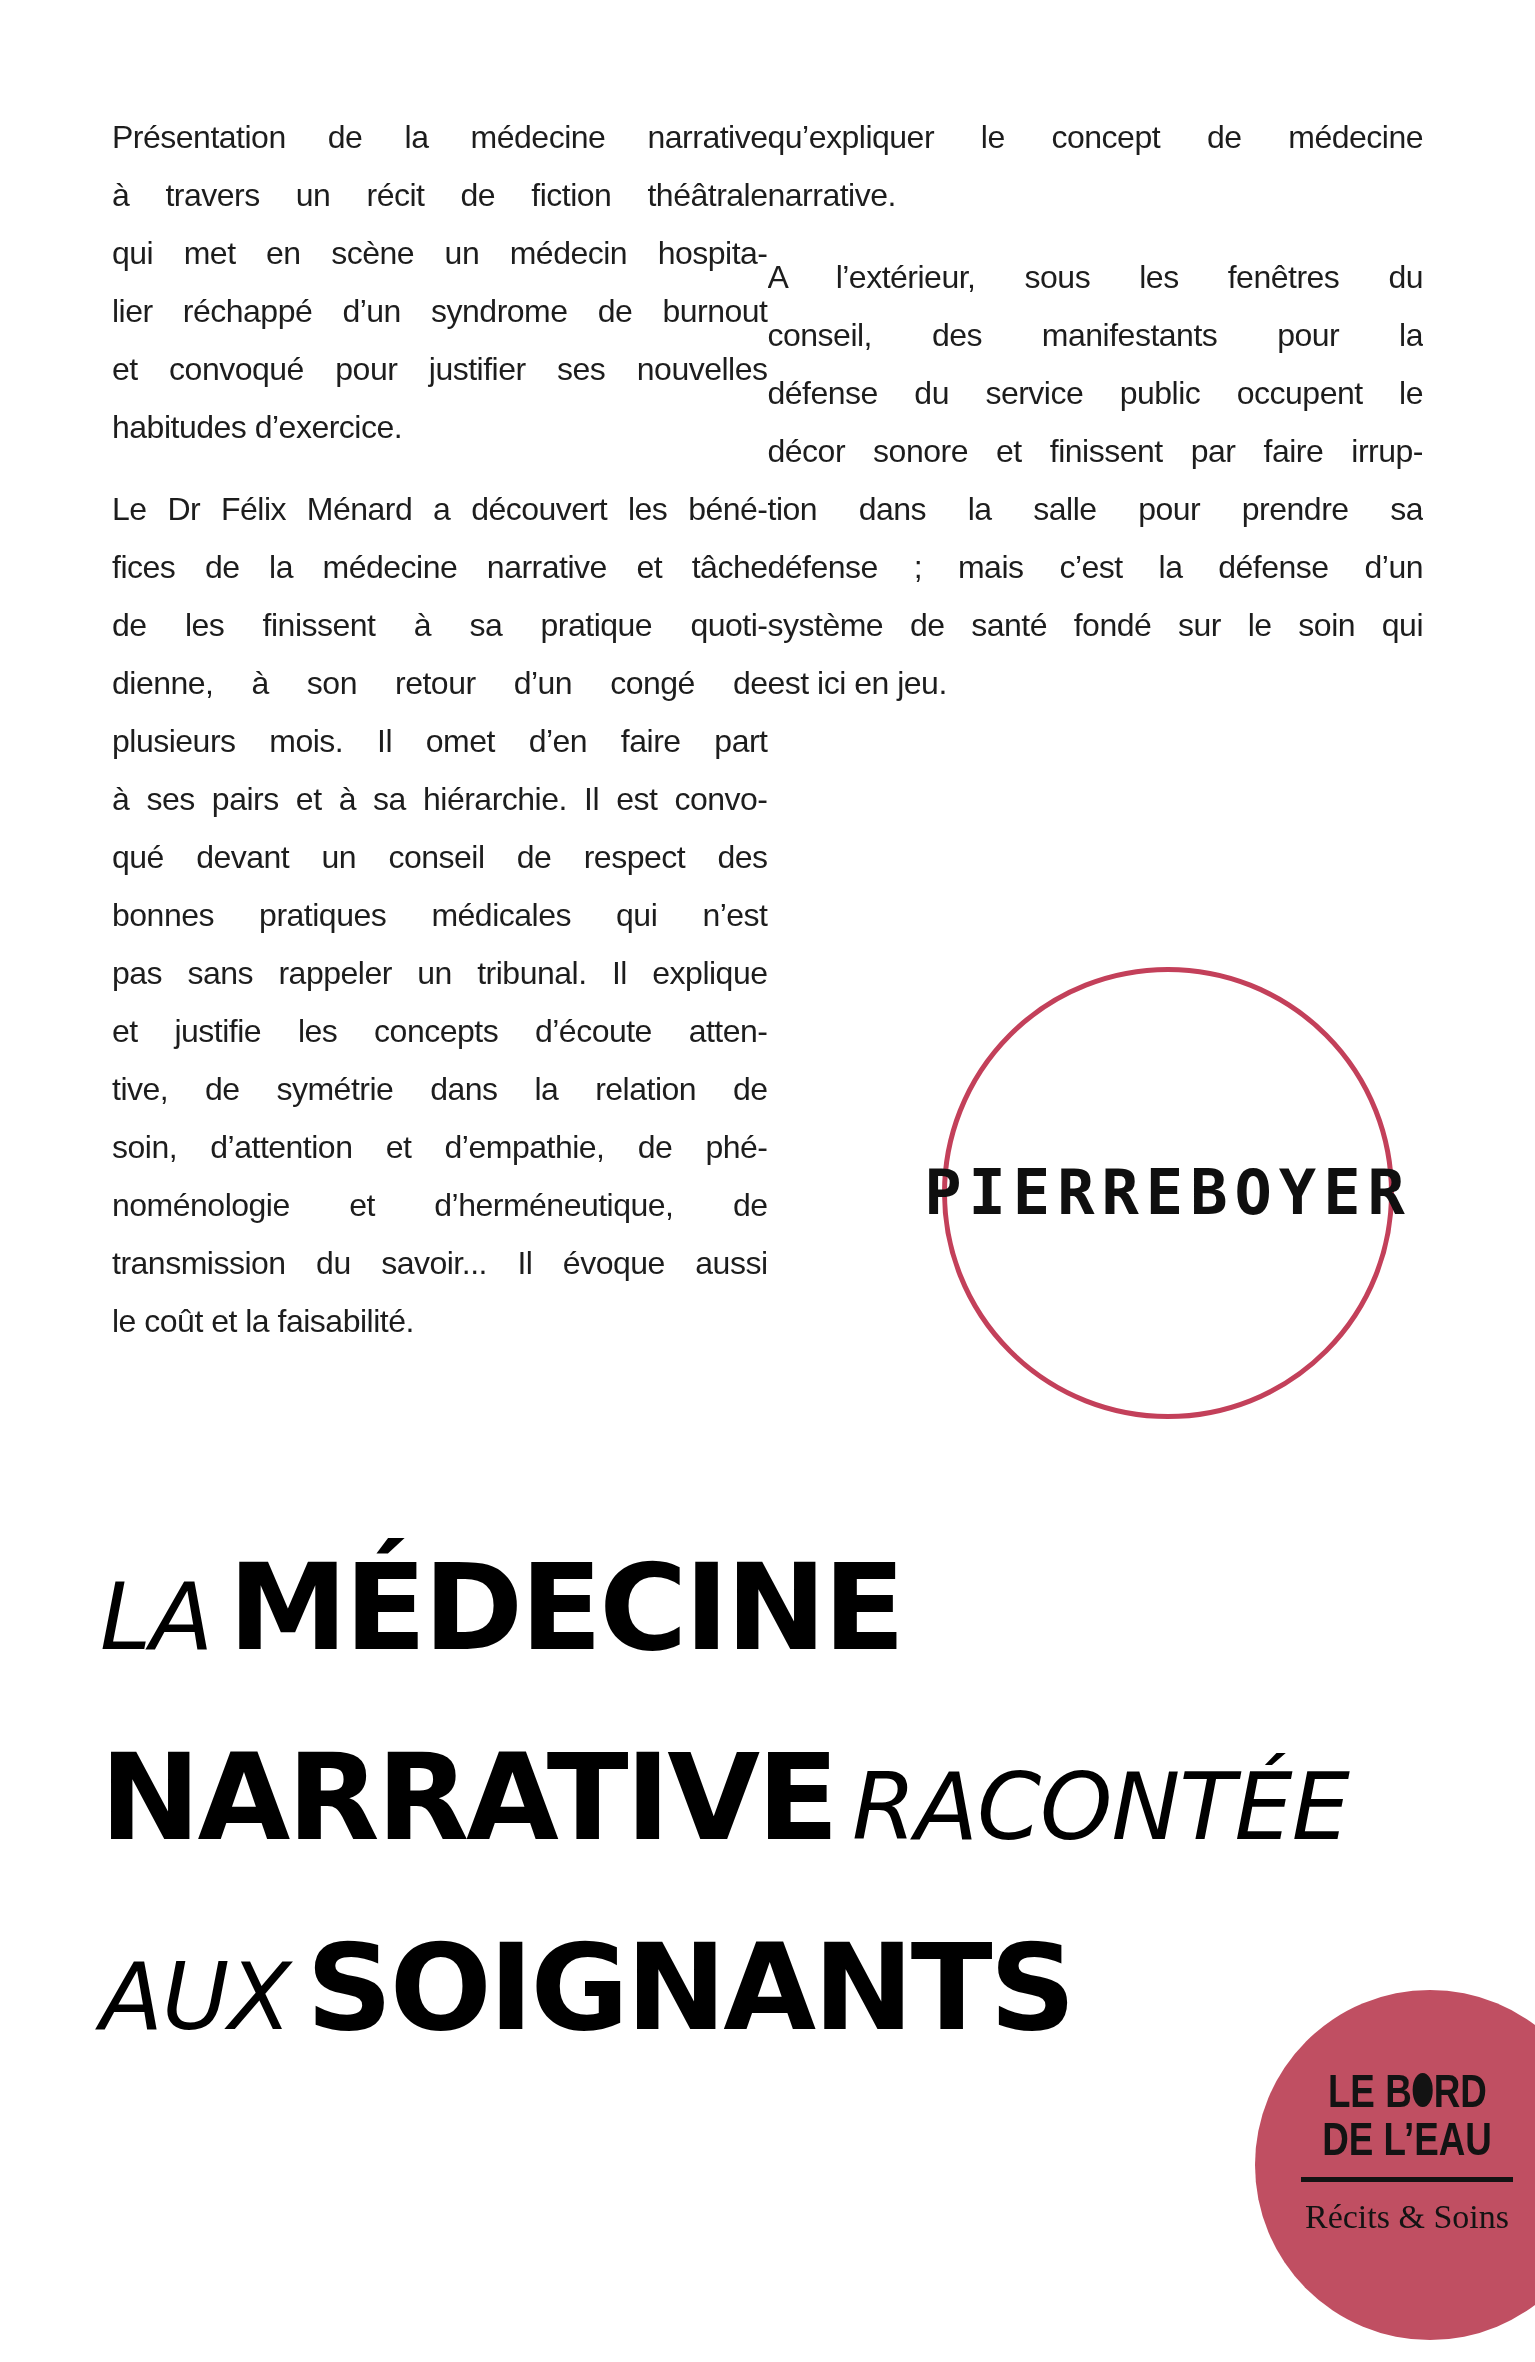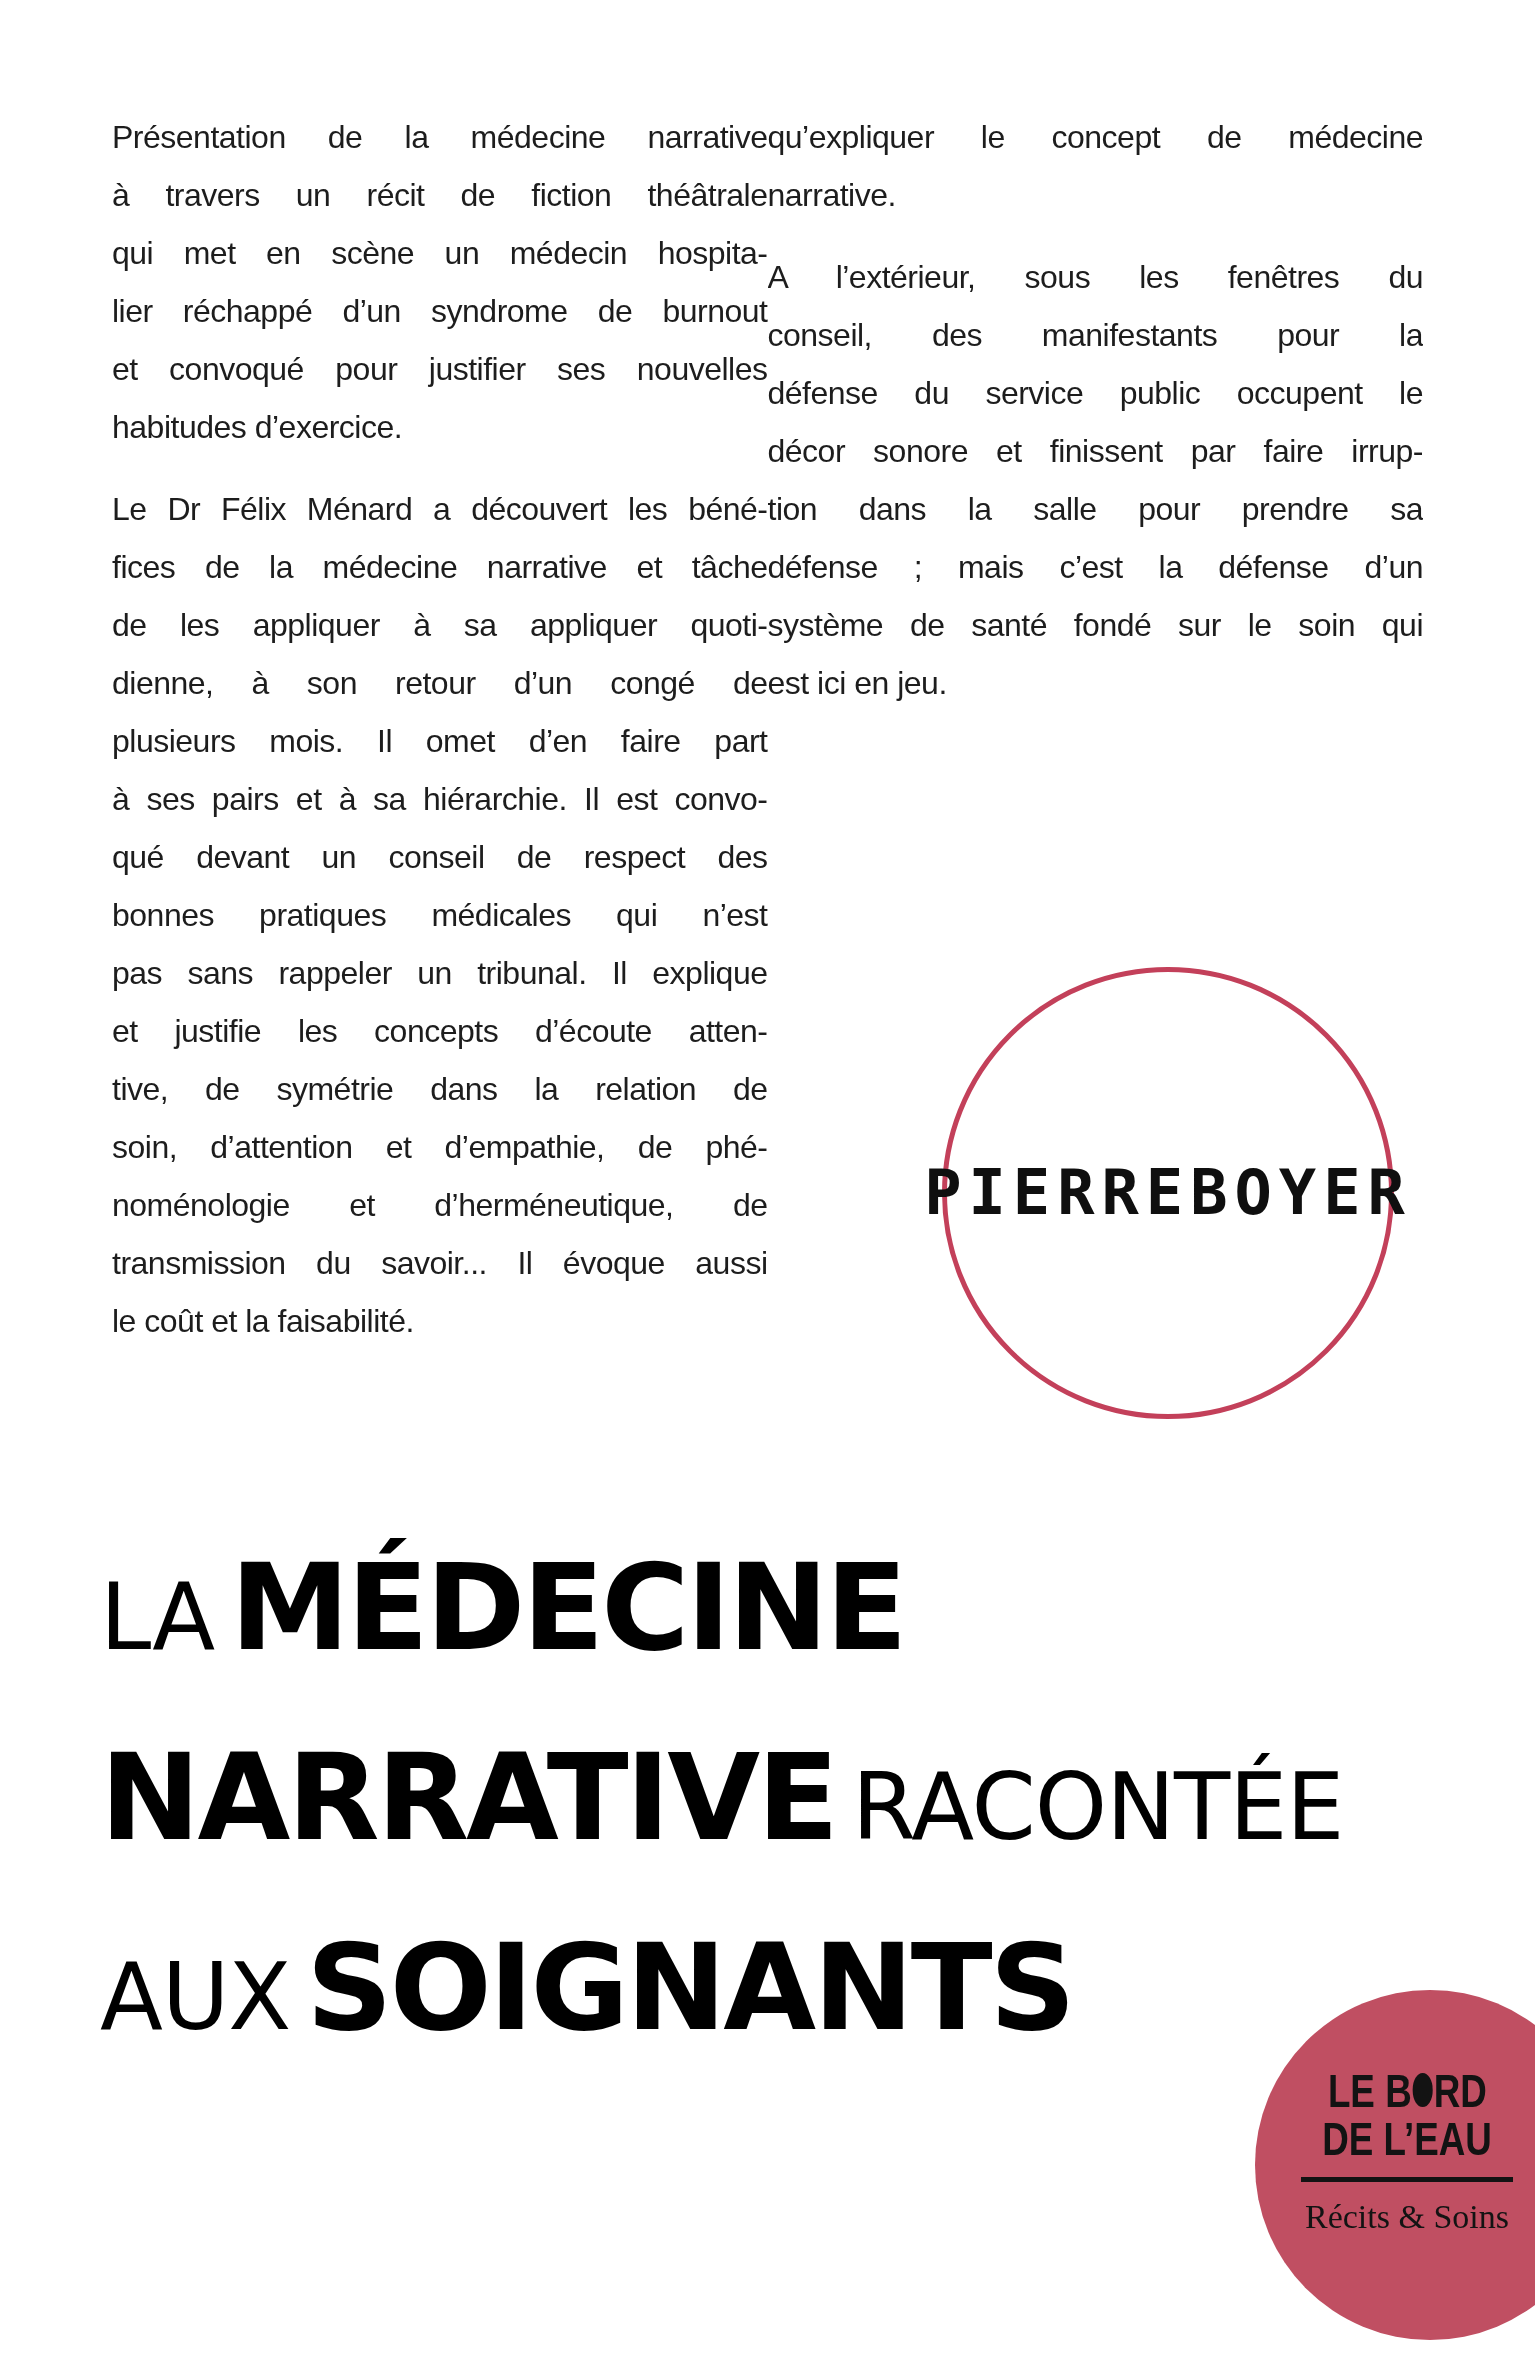--- a/index.html
+++ b/index.html
@@ -69,21 +69,21 @@
     position: absolute;
     left: 100px;
     top: 1531px;
     color: #000000;
     white-space: nowrap;
     font-family: "DejaVu Sans", sans-serif;
   }
   .title-line { line-height: 154px; }
   .title-line span + span { margin-left: 16px; }
   .t-big   { font-weight: 700; font-size: 120px; letter-spacing: -3px; }
-  .t-small { font-weight: 400; font-size: 92px;  letter-spacing: -1px; }
+  .t-small { font-weight: 400; font-size: 92px;  letter-spacing: -1px; font-style: italic; }
 
   
   .logo {
     position: absolute;
     left: 1255px;
     top: 1990px;
     width: 350px;
     height: 350px;
     border-radius: 50%;
     background: #c04f62;
@@ -136,21 +136,21 @@
           <div class="tline">Présentation de la médecine narrative</div>
           <div class="tline">à travers un récit de fiction théâtrale</div>
           <div class="tline">qui met en scène un médecin hospita-</div>
           <div class="tline">lier réchappé d’un syndrome de burnout</div>
           <div class="tline">et convoqué pour justifier ses nouvelles</div>
           <div class="tline">habitudes d’exercice.</div>
         </div>
       <div class="para">
           <div class="tline">Le Dr Félix Ménard a découvert les béné-</div>
           <div class="tline">fices de la médecine narrative et tâche</div>
-          <div class="tline">de les appliquer à sa appliquer quoti-</div>
+          <div class="tline">de les finissent à sa pratique quoti-</div>
           <div class="tline">dienne, à son retour d’un congé de</div>
           <div class="tline">plusieurs mois. Il omet d’en faire part</div>
           <div class="tline">à ses pairs et à sa hiérarchie. Il est convo-</div>
           <div class="tline">qué devant un conseil de respect des</div>
           <div class="tline">bonnes pratiques médicales qui n’est</div>
           <div class="tline">pas sans rappeler un tribunal. Il explique</div>
           <div class="tline">et justifie les concepts d’écoute atten-</div>
           <div class="tline">tive, de symétrie dans la relation de</div>
           <div class="tline">soin, d’attention et d’empathie, de phé-</div>
           <div class="tline">noménologie et d’herméneutique, de</div>

